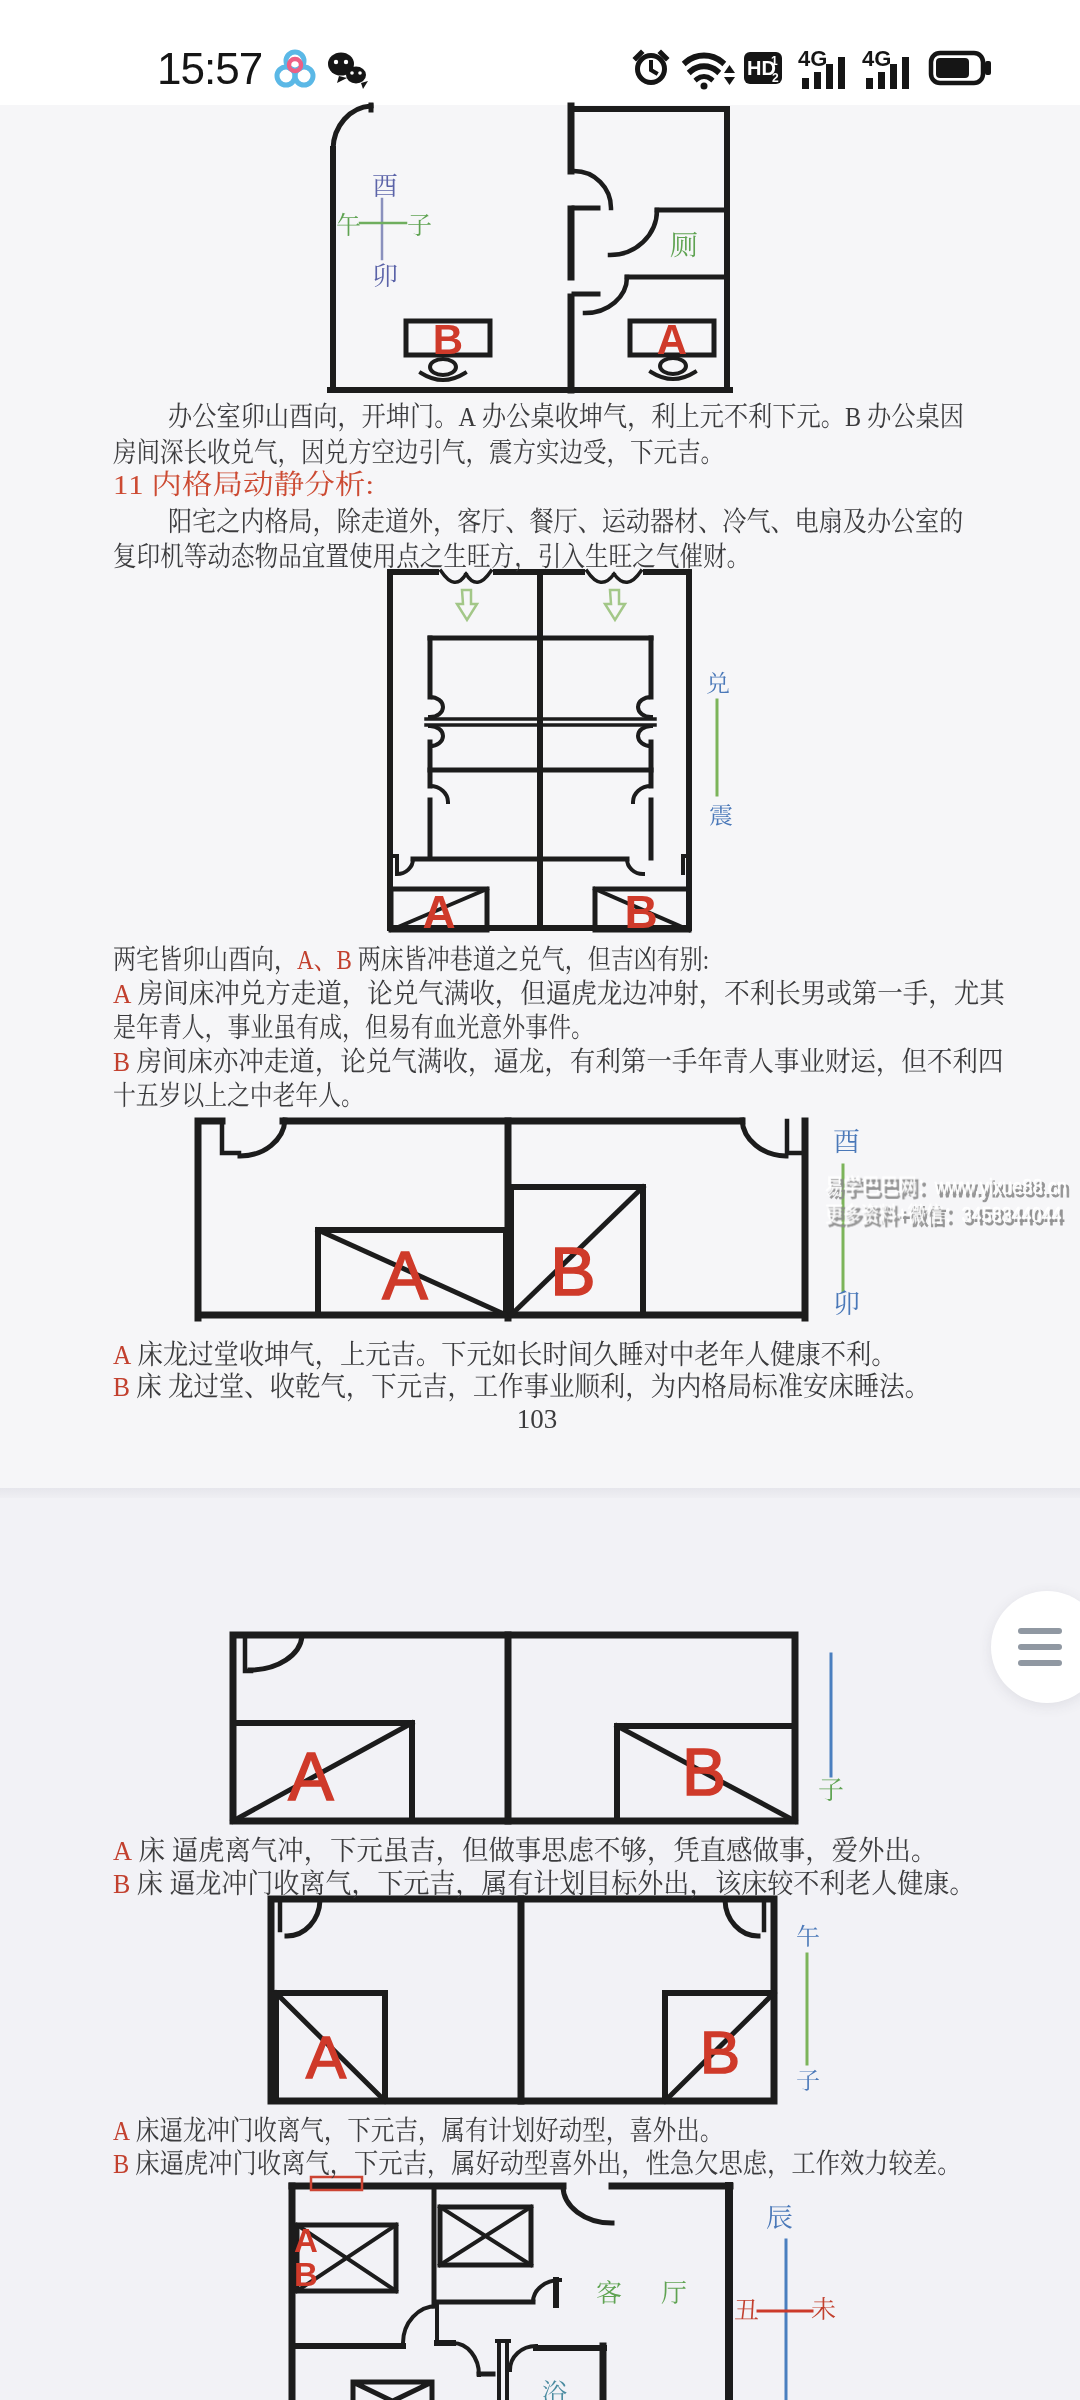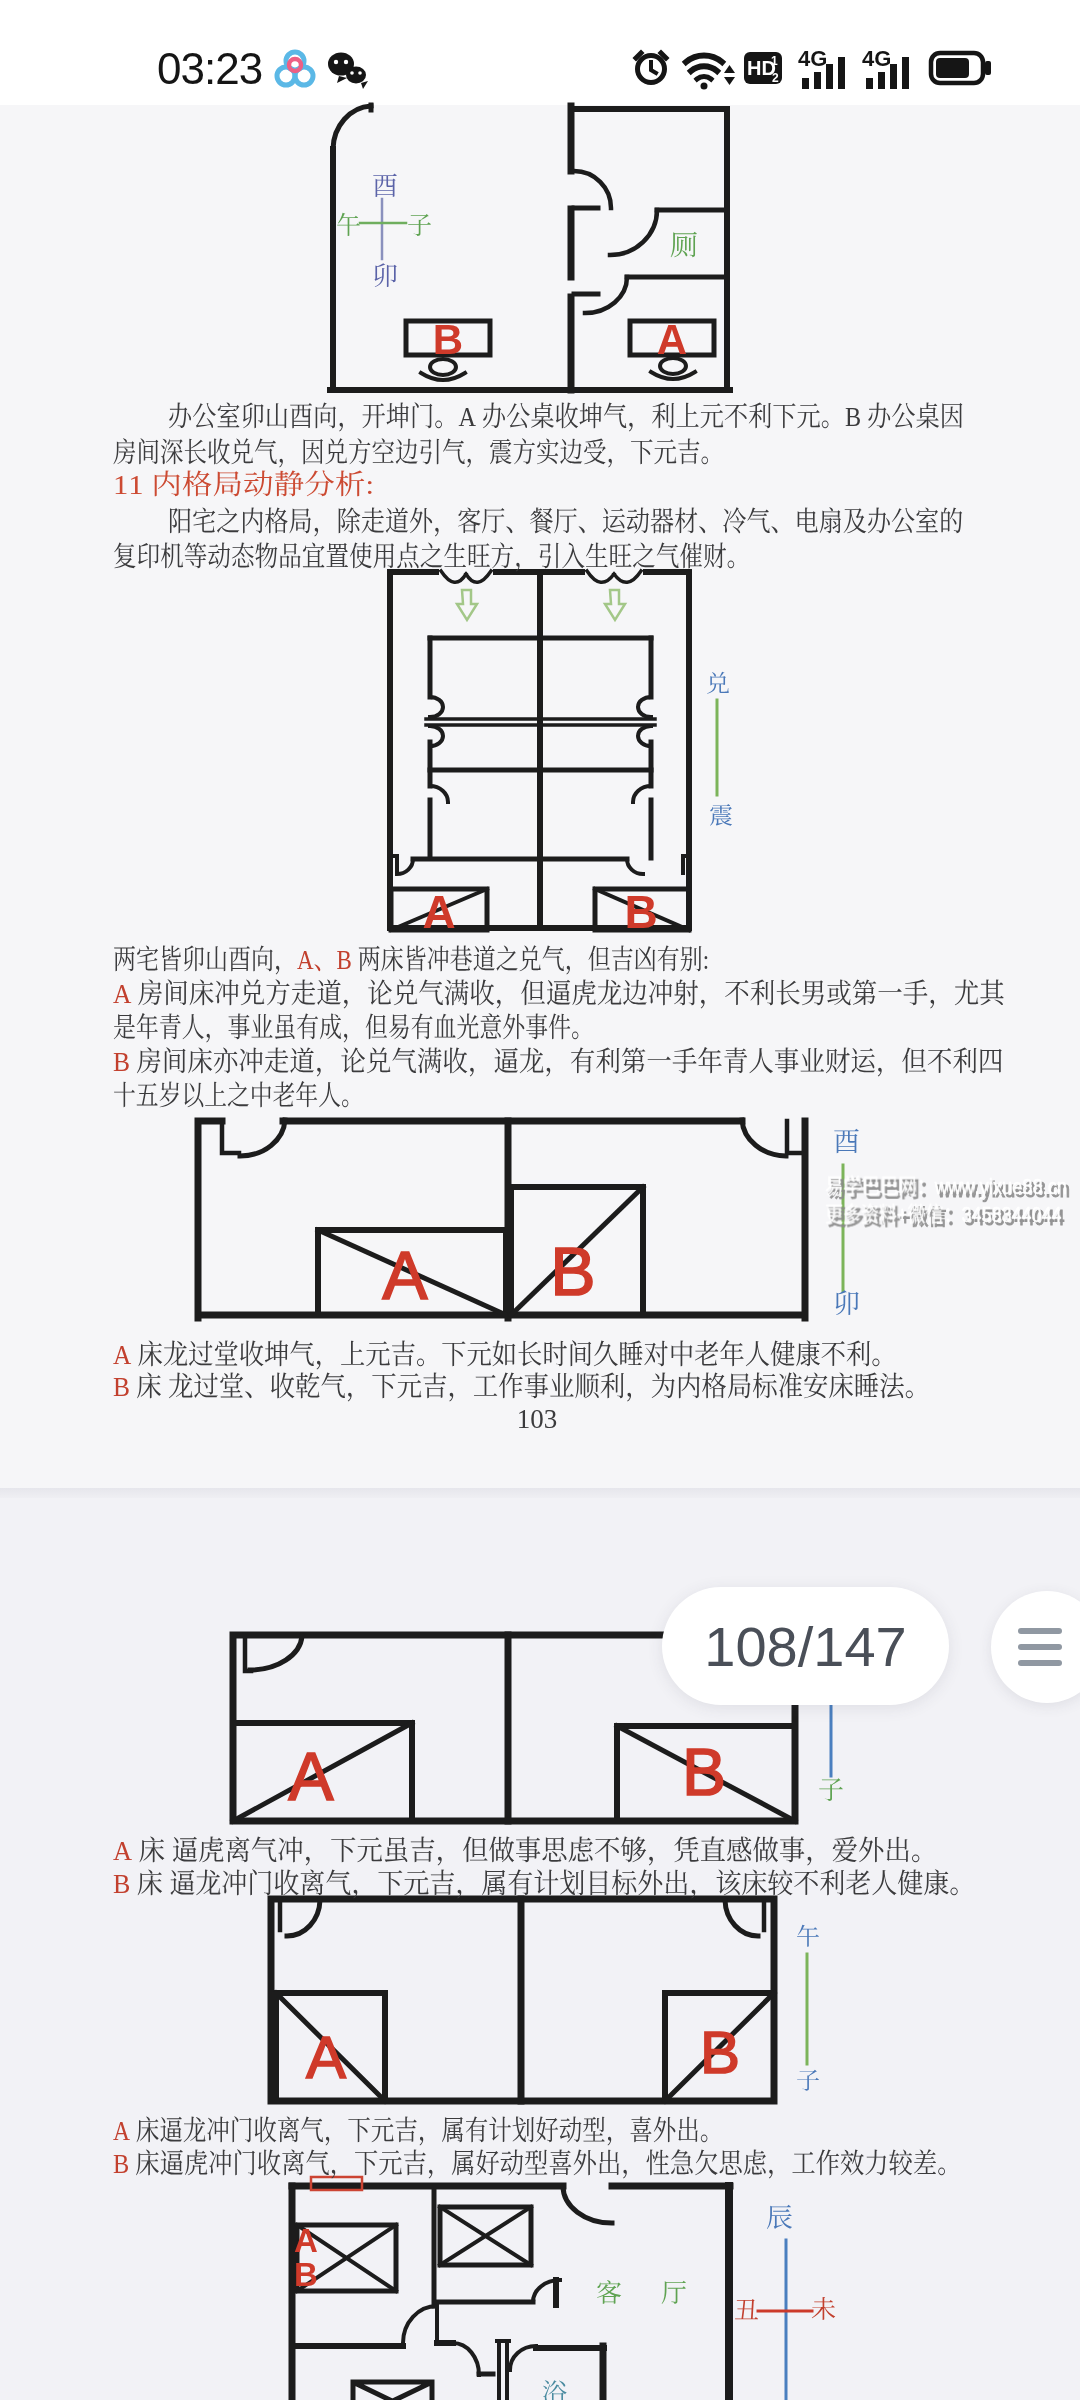--- a/index.html
+++ b/index.html
@@ -8,21 +8,21 @@
 <div id="page">
 
 <div class="abs" style="left:0;top:105px;width:1080px;height:1383px;background:#f6f6f8"></div>
 
 <div class="abs" style="left:0;top:1488px;width:1080px;height:10px;background:linear-gradient(#e6e6ec,#efeff3)"></div>
 
 <div class="abs" style="left:0;top:1498px;width:1080px;height:902px;background:#f2f2f6"></div>
 
 <div class="abs" style="left:0;top:0;width:1080px;height:105px;background:#ffffff"></div>
 
-<div class="abs" style="left:157px;top:44px;font-size:44px;letter-spacing:-1px;color:#151515">03:23</div>
+<div class="abs" style="left:157px;top:44px;font-size:44px;letter-spacing:-1px;color:#151515">15:57</div>
 
 <svg class="abs" style="left:0;top:0" width="1080" height="2400" viewBox="0 0 1080 2400" fill="none" stroke-linecap="square">
 <defs>
         <path id="u529E" transform="scale(1,-1)" d="M215 484 197 485C185 385 126 295 75 262C55 245 44 222 57 203C72 181 112 190 139 215C181 254 235 346 215 484ZM795 477 782 469C834 403 887 299 886 214C957 146 1027 328 795 477ZM509 826 400 838C400 762 400 686 397 613H76L85 583H395C381 338 319 114 45 -62L58 -78C382 92 449 329 466 583H686C673 294 648 65 604 27C592 15 583 12 560 12C535 12 450 20 397 26V8C442 0 493 -11 511 -23C526 -34 531 -52 531 -72C585 -73 626 -60 657 -26C711 31 742 262 753 575C775 576 788 582 796 590L717 657L676 613H468C471 674 472 737 473 799C497 802 506 812 509 826Z"></path>
         <path id="u516C" transform="scale(1,-1)" d="M444 770 346 814C268 624 144 440 33 332L47 321C181 417 311 572 403 755C426 751 439 759 444 770ZM612 283 598 275C648 219 707 142 750 66C546 47 346 32 227 28C336 144 456 317 517 434C539 432 553 440 557 450L454 501C409 373 284 142 198 40C189 31 153 25 153 25L196 -59C204 -56 211 -50 217 -39C437 -12 627 20 762 45C781 9 795 -26 803 -58C885 -121 930 77 612 283ZM676 801 608 822 598 816C653 598 750 448 910 353C922 378 946 398 975 401L978 413C818 480 704 615 645 756C658 773 669 789 676 801Z"></path>
         <path id="u5BA4" transform="scale(1,-1)" d="M430 842 420 834C454 809 491 761 499 722C567 678 619 816 430 842ZM739 619 695 568H172L180 538H425C373 480 275 393 197 358C189 355 170 352 170 352L205 262C214 266 223 274 230 288C442 304 627 327 754 343C774 318 791 292 801 270C873 228 905 381 644 473L632 464C665 438 704 402 736 364C545 355 362 348 248 346C336 389 435 450 492 496C514 491 528 499 533 507L478 538H796C809 538 819 543 821 554C790 583 739 619 739 619ZM565 295 465 305V168H154L162 138H465V-12H46L55 -42H929C943 -42 953 -37 955 -26C920 7 863 48 863 49L812 -12H532V138H827C841 138 851 143 854 154C819 185 765 226 765 226L717 168H532V269C555 273 564 282 565 295ZM166 754 149 753C154 691 120 633 81 612C61 599 48 580 57 559C68 536 104 537 127 555C155 573 181 615 179 678H842C837 643 829 598 822 570L835 563C863 590 896 634 916 666C934 667 946 669 953 676L876 750L835 707H177C175 722 171 737 166 754Z"></path>
         <path id="u536F" transform="scale(1,-1)" d="M516 772 430 839C384 804 296 755 214 721L131 748V263C131 246 127 239 99 224L133 154C139 157 146 162 151 171C242 218 326 266 386 300C371 150 307 23 108 -62L118 -78C394 15 451 184 452 375V621C476 624 484 633 487 647L389 658V376L388 324L195 253V690C292 709 400 742 466 770C490 762 508 763 516 772ZM573 778V-76H583C616 -76 637 -59 637 -54V709H846V212C846 198 842 192 825 192C806 192 717 199 717 199V183C756 178 779 170 793 158C805 148 810 131 813 110C900 119 911 152 911 204V697C931 701 947 708 954 716L870 779L836 738H649Z"></path>
         <path id="u5C71" transform="scale(1,-1)" d="M566 803 462 815V49H181V572C206 576 217 585 219 600L114 612V56C100 50 86 41 78 33L161 -17L189 20H816V-78H829C855 -78 883 -62 883 -54V575C909 579 917 589 920 603L816 614V49H530V776C554 780 563 789 566 803Z"></path>
         <path id="u9149" transform="scale(1,-1)" d="M556 561V370C556 326 567 310 628 310H692C747 310 781 312 800 319V185H200V561H365C364 446 342 338 210 254L220 240C403 319 426 443 427 561ZM556 590H427V733H556ZM800 370 796 371 793 372H784C778 370 770 369 765 368C760 368 755 368 750 368C740 367 720 367 697 367H644C620 367 618 372 618 385V561H800ZM861 825 809 762H46L55 733H365V590H212L137 622V-81H147C180 -81 200 -65 200 -60V4H800V-73H810C840 -73 865 -56 865 -52V555C887 557 899 564 907 572L830 633L795 590H618V733H928C942 733 953 738 955 749C919 781 861 825 861 825ZM200 155H800V33H200Z"></path>
         <path id="u5411" transform="scale(1,-1)" d="M102 654V-77H113C141 -77 166 -61 166 -52V626H835V29C835 11 830 5 809 5C784 5 666 14 666 14V-2C716 -8 746 -17 763 -28C778 -39 785 -56 788 -77C889 -67 900 -32 900 21V613C920 616 937 625 944 632L860 696L825 654H415C455 697 494 749 520 789C542 788 553 797 558 808L448 837C432 783 405 710 379 654H173L102 688ZM315 474V92H325C351 92 377 106 377 113V198H617V119H626C647 119 679 135 680 141V433C700 436 715 444 722 452L642 513L607 474H382L315 505ZM377 228V445H617V228Z"></path>
@@ -1238,19 +1238,18 @@
           <text x="9809" font-size="1000" font-family="Liberation Sans">3</text>
           <text x="10365" font-size="1000" font-family="Liberation Sans">4</text>
           <text x="10921" font-size="1000" font-family="Liberation Sans">4</text>
           <text x="11477" font-size="1000" font-family="Liberation Sans">0</text>
           <text x="12033" font-size="1000" font-family="Liberation Sans">4</text>
           <text x="12589" font-size="1000" font-family="Liberation Sans">4</text>
         </g>
       </g>
 </svg>
 
-<div class="abs" style="left:662px;top:1587px;width:287px;height:118px;border-radius:59px;background:#ffffff;box-shadow:0 3px 16px rgba(60,60,80,.10);color:#4a4f58;font-size:56px;display:flex;align-items:center;justify-content:center">108/147</div>
 
 <div class="abs" style="left:991px;top:1591px;width:112px;height:112px;border-radius:50%;background:#ffffff;box-shadow:0 3px 14px rgba(60,60,80,.10)"></div>
 
 <div class="abs" style="left:1018px;top:1628px;width:44px;height:6px;border-radius:3px;background:#9098a2"></div>
 <div class="abs" style="left:1018px;top:1644px;width:44px;height:6px;border-radius:3px;background:#9098a2"></div>
 <div class="abs" style="left:1018px;top:1660px;width:44px;height:6px;border-radius:3px;background:#9098a2"></div>
 </div>
 </body></html>

